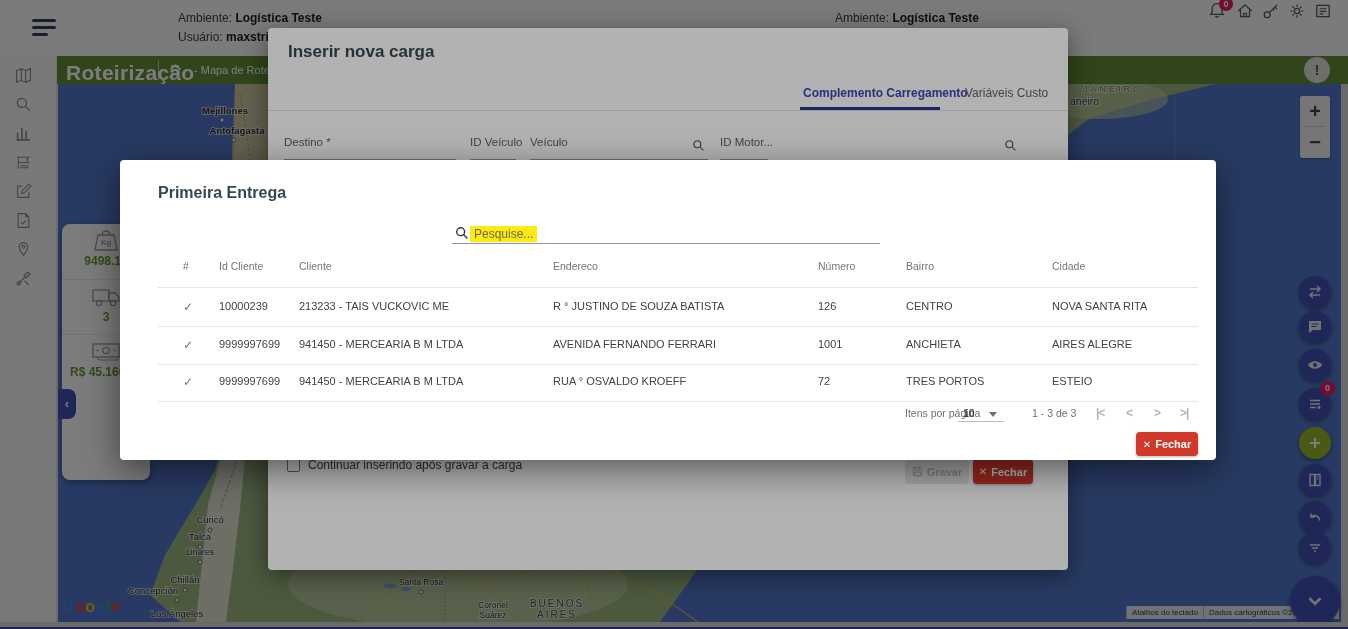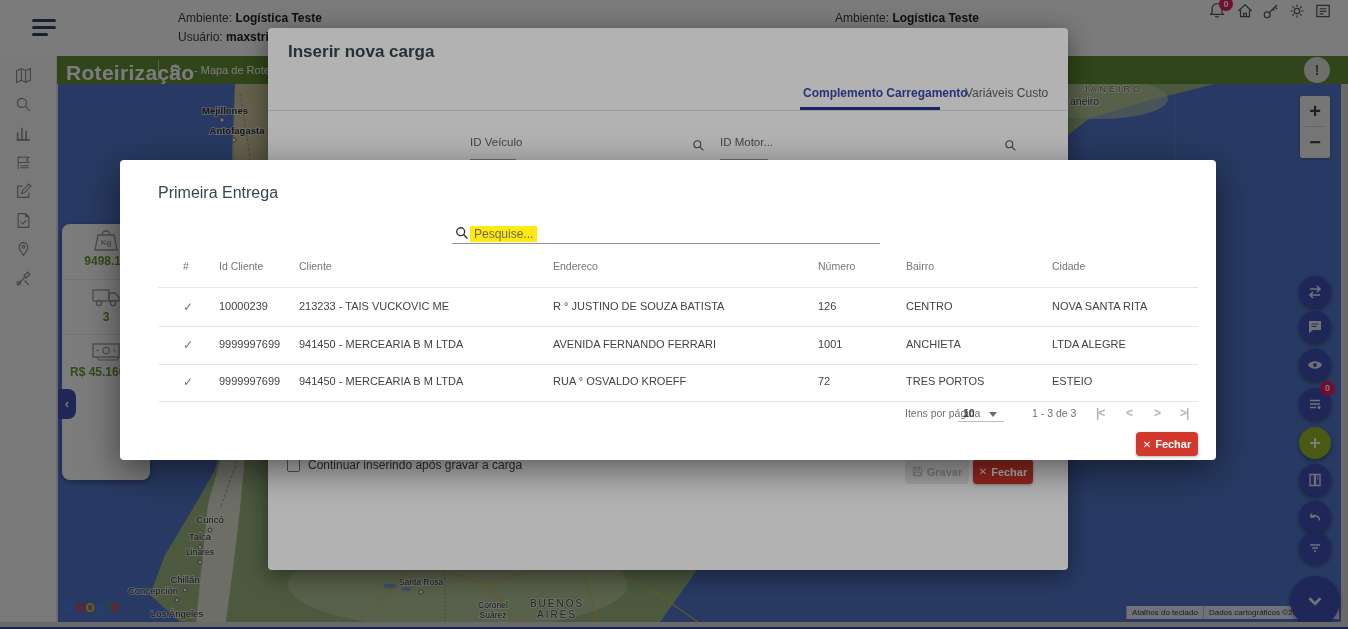--- a/index.html
+++ b/index.html
@@ -75,21 +75,21 @@
   .im-check{position:absolute;left:19px;top:431px;width:13px;height:13px;border:1.5px solid #757575;border-radius:2px;box-sizing:border-box}
   .im-checklabel{position:absolute;left:40px;top:430px;font-size:12px;color:#424242}
   .btn{position:absolute;height:25px;border-radius:4px;font-size:11px;font-weight:bold;display:flex;
        align-items:center;justify-content:center;gap:4px;box-sizing:border-box}
   .btn.disabled{background:#e9e9e9;color:#b0b0b0}
   .btn.red{background:#d0392b;color:#fff;box-shadow:0 1px 3px rgba(0,0,0,.3)}
 
   
   #delivery-modal{position:absolute;left:120px;top:160px;width:1096px;height:300px;background:#fff;border-radius:4px;
                   box-shadow:0 10px 35px rgba(0,0,0,.5);z-index:5}
-  .dm-title{position:absolute;left:38px;top:24px;font-size:16px;font-weight:normal;color:#37474f}
+  .dm-title{position:absolute;left:38px;top:24px;font-size:16px;font-weight:bold;color:#37474f}
   .dm-search-underline{position:absolute;left:332px;top:83px;width:428px;height:1px;background:#949494}
   .dm-search-ic{position:absolute;left:335px;top:66px;color:#424242}
   .dm-placeholder{position:absolute;left:350px;top:66px;font-size:12px;color:#6b6b43;background:#ffe913;padding:1px 4px}
   .thead{position:absolute;top:100px;font-size:10.5px;color:#757575}
   .cell{position:absolute;font-size:11px;color:#424242}
   .check::before{content:"✓";color:#757575;font-size:12px}
   .tdiv{position:absolute;left:38px;width:1040px;height:1px;background:#e6e6e6}
   .cl-check{left:63px}.cl-id{left:99px}.cl-cliente{left:179px}.cl-end{left:433px}
   .cl-num{left:698px}.cl-bairro{left:786px}.cl-cidade{left:932px}
   .r1{top:140px}.r2{top:178px}.r3{top:215px}
@@ -384,21 +384,23 @@
   <div class="overlay" id="ov1"></div>
 
   <div id="insert-modal">
     <div class="im-title nw">Inserir nova carga</div>
 
     <div class="im-tab active nw" style="left:535px">Complemento Carregamento</div>
     <div class="im-tab nw" style="left:697px">Variáveis Custo</div>
     <div class="im-tab-underline"></div>
     <div class="im-tabline"></div>
 
+    <div class="fld nw" style="left:16px;width:172px">Destino *</div>
     <div class="fld nw" style="left:202px;width:46px">ID Veículo</div>
+    <div class="fld nw" style="left:262px;width:178px">Veículo</div>
     <div class="abs" style="left:424px;top:110px">
       <svg width="13" height="13" viewBox="0 0 16 16">
           <circle cx="6.5" cy="6.5" r="4.3" fill="none" stroke="#555" stroke-width="1.4"></circle>
           <path d="M9.8 9.8 14 14" stroke="#555" stroke-width="1.4"></path>
         </svg>
     </div>
     <div class="info-dot" style="left:268px">i</div>
     <div class="hint nw" style="left:282px">Quantidade mínima do termo para pesquisa 2</div>
     <div class="fld nw" style="left:452px;width:48px">ID Motor...</div>
     <div class="abs" style="left:736px;top:110px">
@@ -455,21 +457,21 @@
     <span class="cell cl-bairro r1 nw">CENTRO</span>
     <span class="cell cl-cidade r1 nw">NOVA SANTA RITA</span>
     <div class="tdiv" style="top:166px"></div>
 
     <span class="cell cl-check r2 check"></span>
     <span class="cell cl-id r2">9999997699</span>
     <span class="cell cl-cliente r2 nw">941450 - MERCEARIA B M LTDA</span>
     <span class="cell cl-end r2 nw">AVENIDA FERNANDO FERRARI</span>
     <span class="cell cl-num r2">1001</span>
     <span class="cell cl-bairro r2 nw">ANCHIETA</span>
-    <span class="cell cl-cidade r2 nw">LTDA ALEGRE</span>
+    <span class="cell cl-cidade r2 nw">AIRES ALEGRE</span>
     <div class="tdiv" style="top:204px"></div>
 
     <span class="cell cl-check r3 check"></span>
     <span class="cell cl-id r3">9999997699</span>
     <span class="cell cl-cliente r3 nw">941450 - MERCEARIA B M LTDA</span>
     <span class="cell cl-end r3 nw">RUA ° OSVALDO KROEFF</span>
     <span class="cell cl-num r3">72</span>
     <span class="cell cl-bairro r3 nw">TRES PORTOS</span>
     <span class="cell cl-cidade r3 nw">ESTEIO</span>
     <div class="tdiv" style="top:241px"></div>

